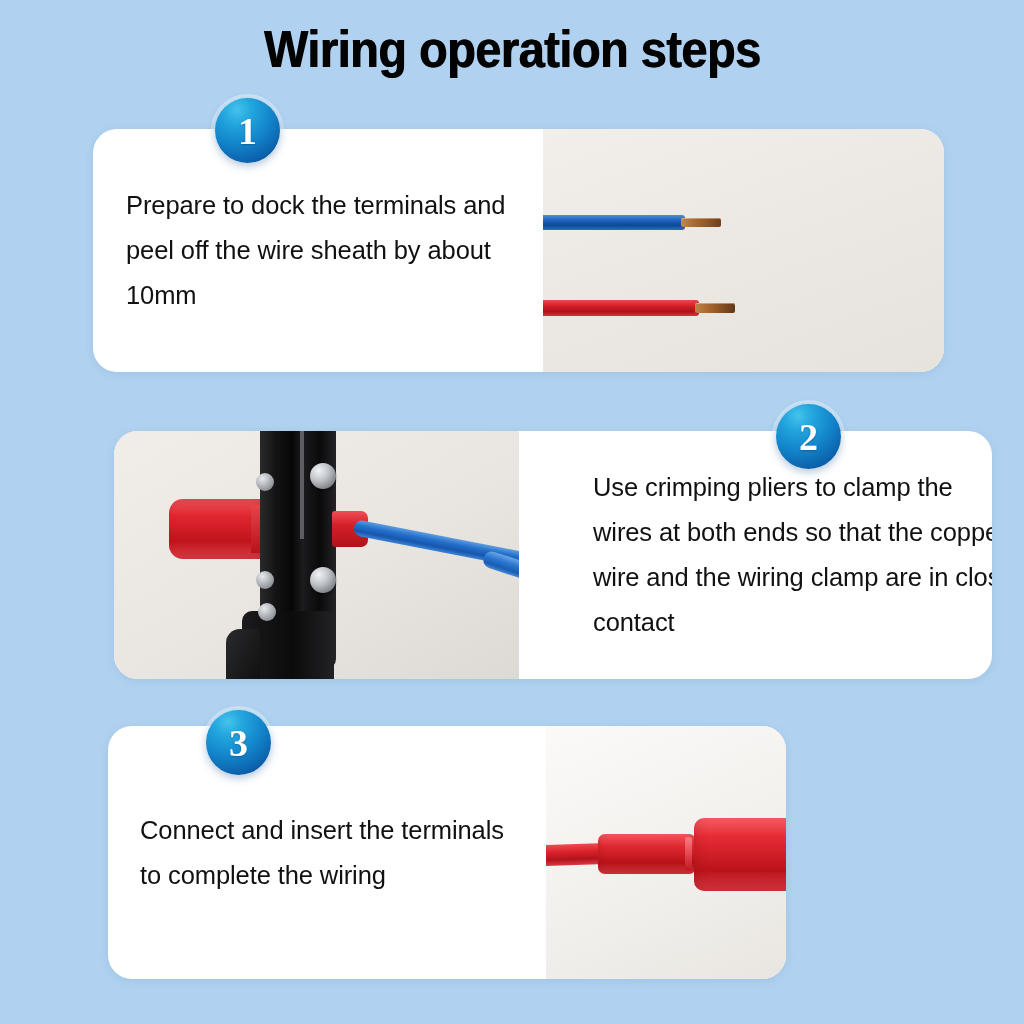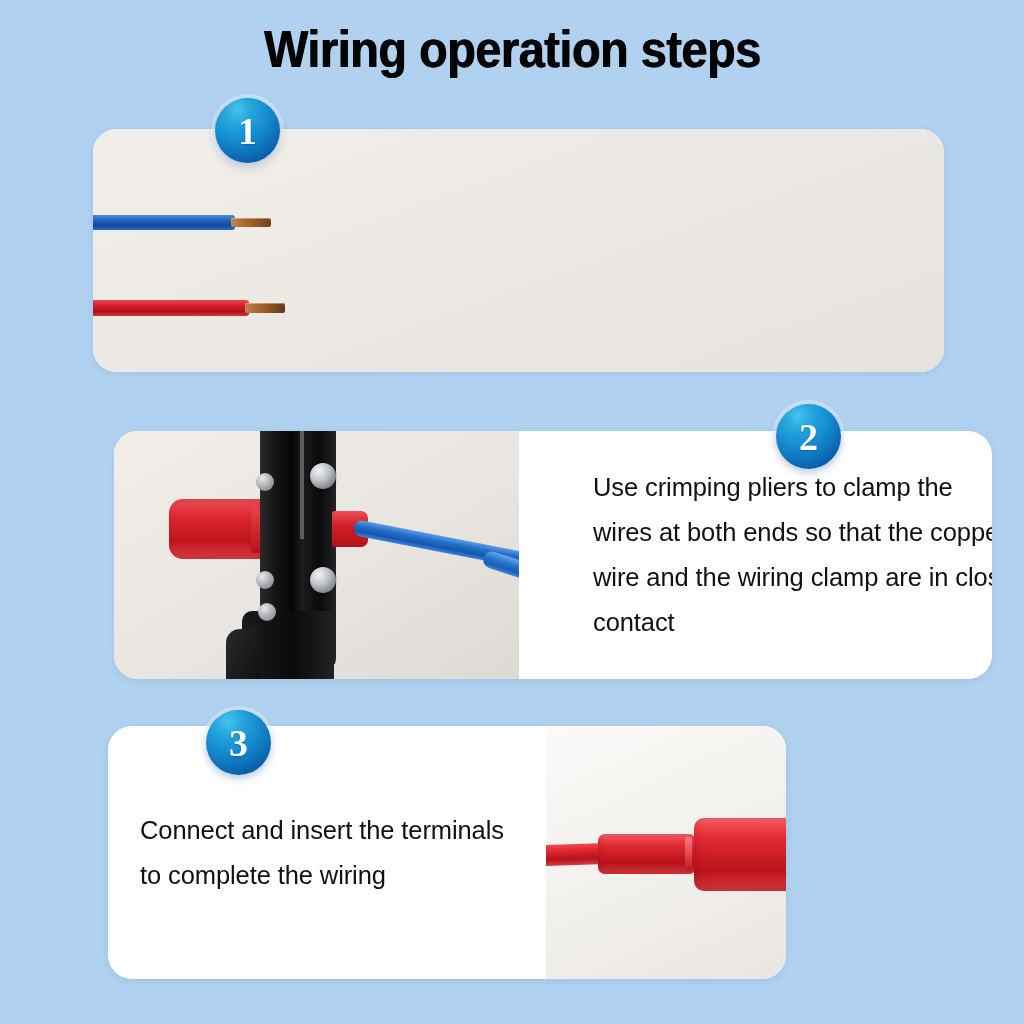--- a/index.html
+++ b/index.html
@@ -292,20 +292,23 @@
     transform-origin: left center;
   }
 </style>
 </head>
 <body>
 
 <h1 class="page-title">Wiring operation steps</h1>
 
 <div class="card" id="card-1">
 
+  <div class="card-text">
+    <p>Prepare to dock the terminals and peel off the wire sheath by about 10mm</p>
+  </div>
 
   <div class="card-photo">
     <div class="photo1-bg"></div>
     <div class="wire-blue-1"></div>
     <div class="wire-red-1"></div>
   </div>
 
 </div>
 <div class="step-badge" id="badge-1">1</div>
 

